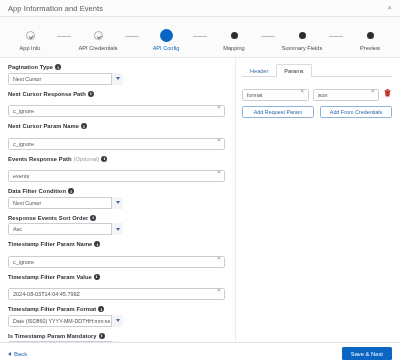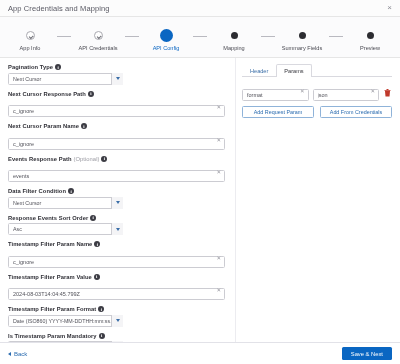--- a/index.html
+++ b/index.html
@@ -155,21 +155,21 @@
     font-size: 5.8px; padding: 3.5px 9px; cursor: pointer;
     font-family: "Liberation Sans", sans-serif;
   }
 </style>
 </head>
 <body>
 
 <div class="modal">
 
   <div class="titlebar">
-    <div class="title">App Credentials and Mapping</div>
+    <div class="title">App Information and Events</div>
     <div class="close-x">×</div>
   </div>
 
   <div class="stepper-wrap">
     <div class="stepper" id="stepper">
         <div class="step">
           <div class="dot-row">
             <div class="dot done"></div>
           </div>
           <div class="step-label">App Info</div>

